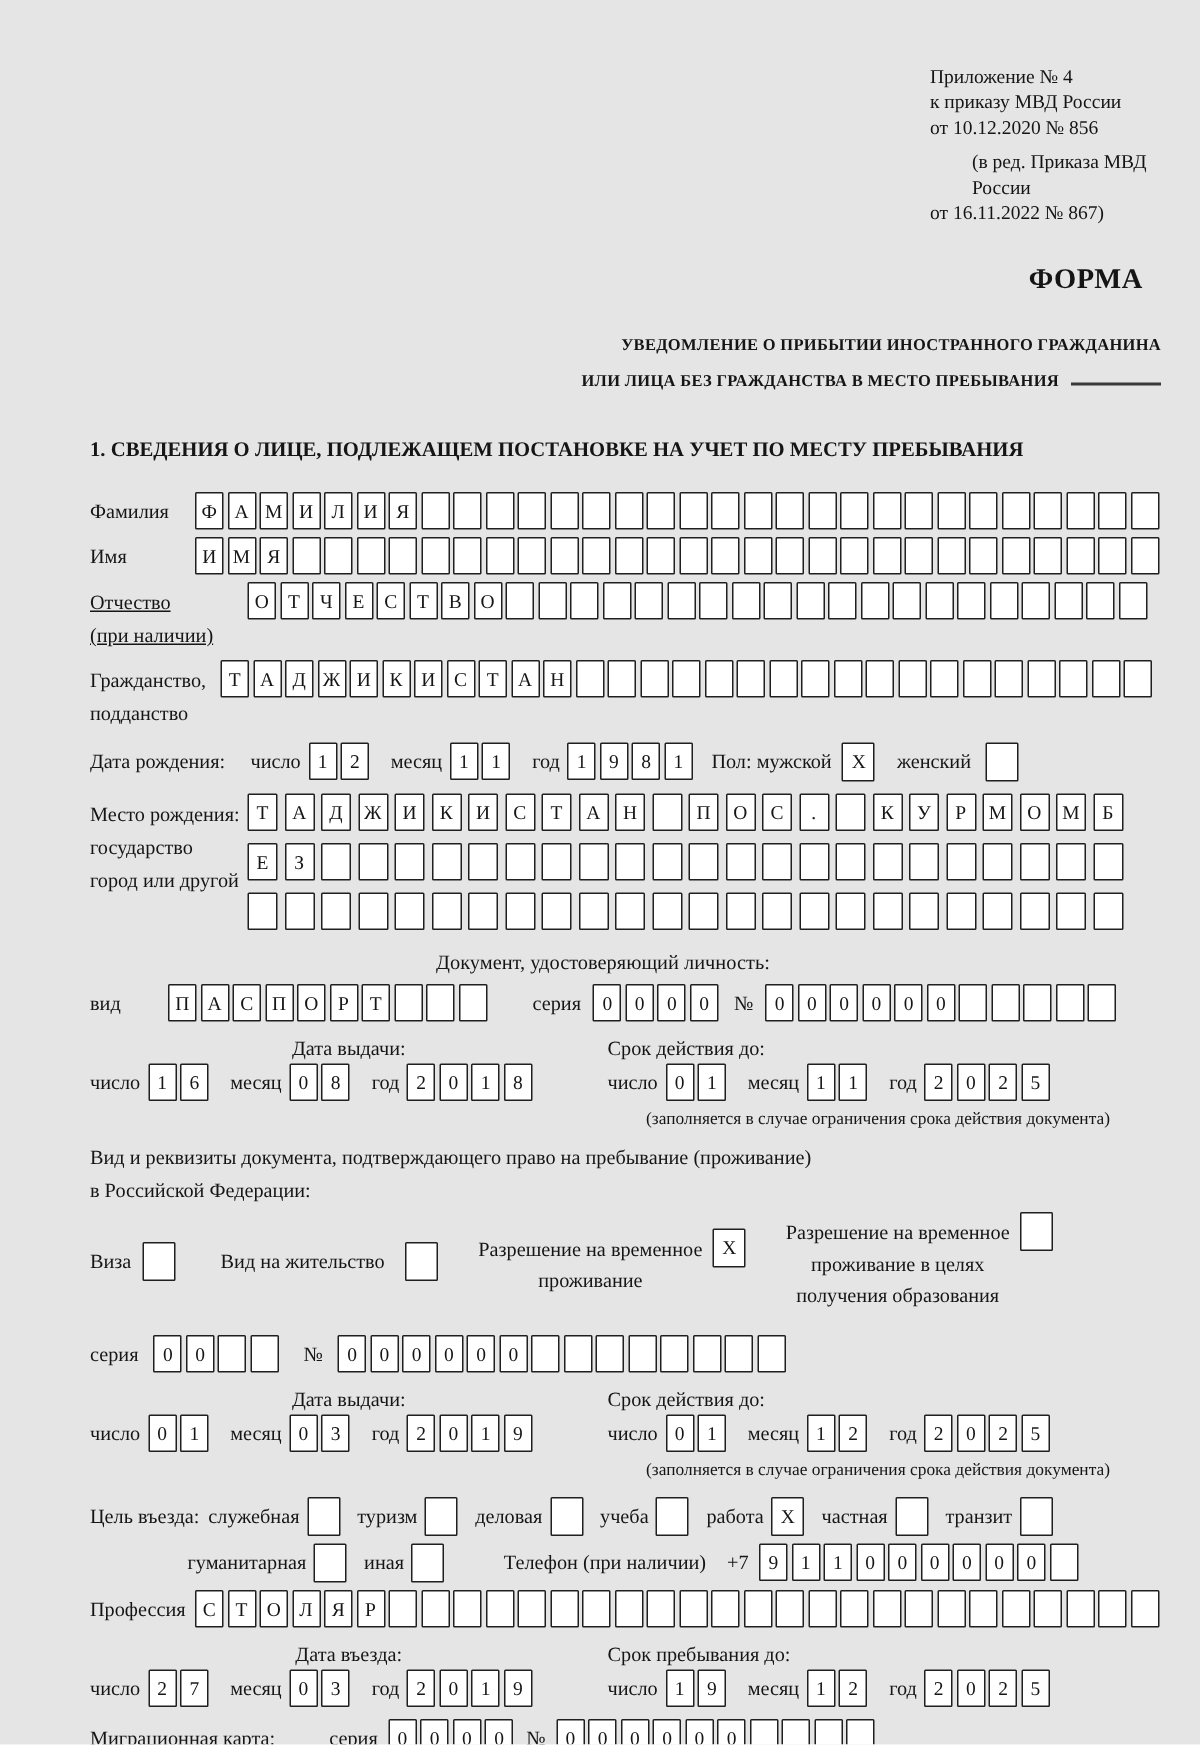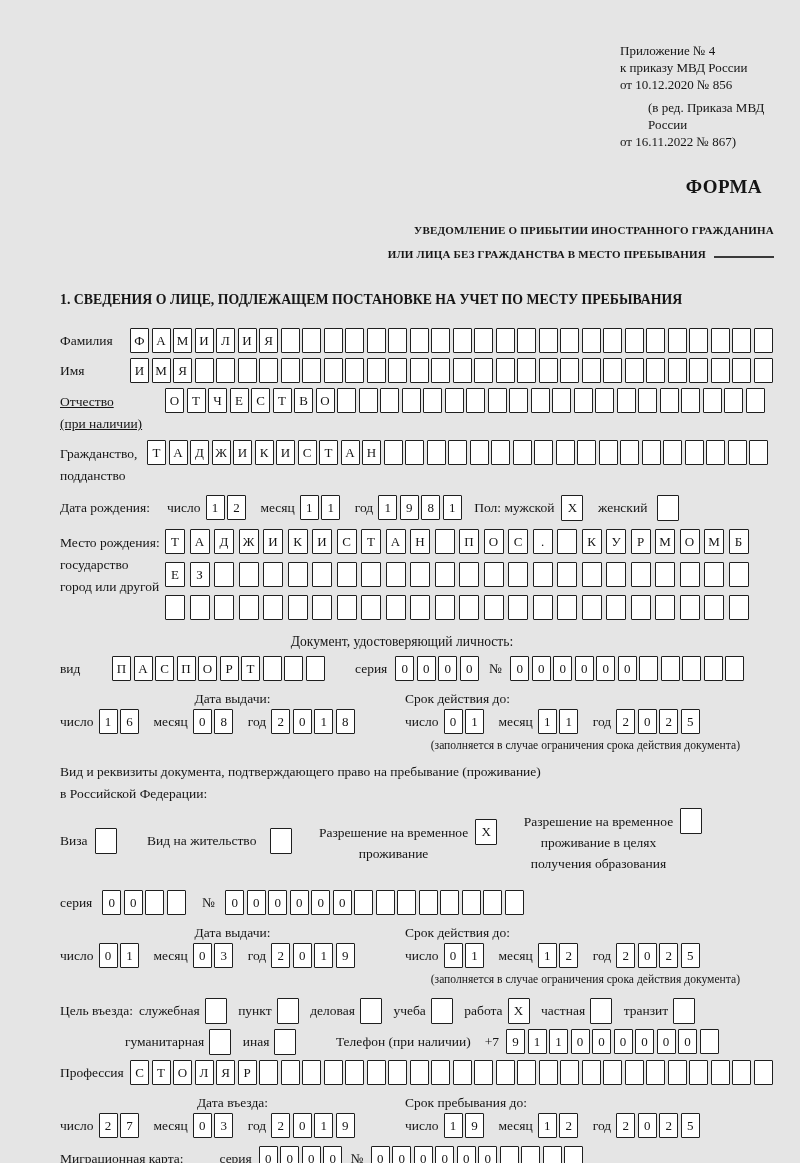--- a/index.html
+++ b/index.html
@@ -548,21 +548,21 @@
       </span>
   </div>
   <div class="note">(заполняется в случае ограничения срока действия документа)</div>
 
   <div class="row">
     <span class="lbl" style="margin-right:6px;">Цель въезда:</span>
     <span><span class="popt">
           <span class="plbl">служебная</span>
           <span class="cell cb"></span>
         </span><span class="popt">
-          <span class="plbl">пункт</span>
+          <span class="plbl">туризм</span>
           <span class="cell cb"></span>
         </span><span class="popt">
           <span class="plbl">деловая</span>
           <span class="cell cb"></span>
         </span><span class="popt">
           <span class="plbl">учеба</span>
           <span class="cell cb"></span>
         </span><span class="popt">
           <span class="plbl">работа</span>
           <span class="cell cb">X</span>

